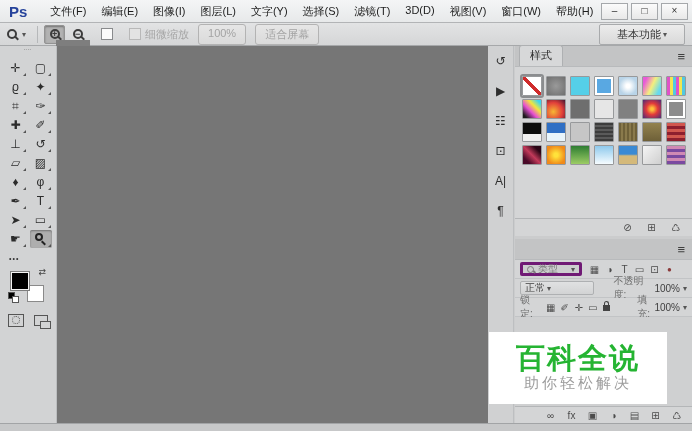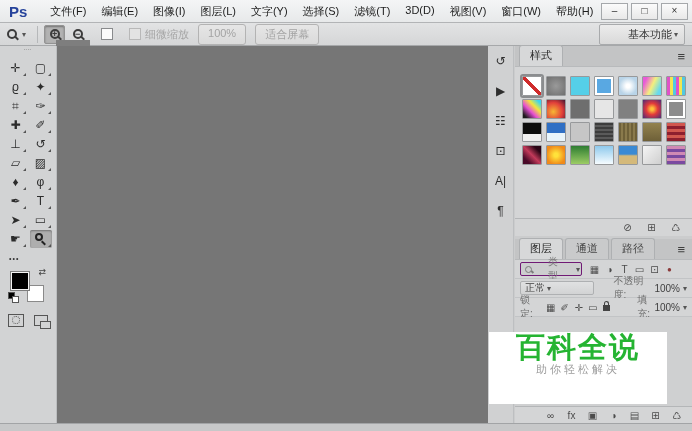--- a/index.html
+++ b/index.html
@@ -37,21 +37,21 @@
   .zbtn.selected{background:#b2b2b2;box-shadow:inset 0 1px 2px rgba(0,0,0,.35);border:1px solid #939393;box-sizing:border-box}
   .opt-group{display:flex;align-items:center;margin-left:12px;white-space:nowrap}
   .cb{width:10px;height:10px;border:1px solid #898b8d;background:#fbfbfb;display:inline-block;
     margin-right:4px;flex:none}
   .opt-group.disabled{color:#a5a5a5}
   .opt-group.disabled .cb{border-color:#b8b8b8;background:#e3e3e3}
   .obtn{border:1px solid #b3b3b3;border-radius:3px;padding:2px 9px;margin-left:9px;
     color:#a3a3a3;background:linear-gradient(#e6e6e6,#dadada);white-space:nowrap}
   .workspace{margin-left:auto;border:1px solid #a8aaac;border-radius:2px;
     background:linear-gradient(#ececec,#d9d9d9);padding:2px 6px;display:flex;align-items:center;
-    justify-content:flex-end;width:72px;white-space:nowrap}
+    justify-content:center;width:72px;white-space:nowrap}
   .canvas-nub{position:absolute;left:56px;top:40px;width:34px;height:6px;background:#7e7e7e}
 
   
   .toolbar{position:absolute;left:0;top:46px;width:57px;bottom:7px;background:#d2d3d4;
     border-right:1px solid #bcbec0;box-sizing:border-box;padding-top:3px}
   .grip{text-align:center;color:#9a9a9a;font-size:9px;line-height:6px;letter-spacing:1px}
   .tools{display:grid;grid-template-columns:22px 22px;justify-content:center;gap:1px 3px;margin-top:4px}
   .tool{height:18px;display:flex;align-items:center;justify-content:center;font-size:12px;
     color:#2c2c2c;position:relative;border-radius:2px}
   .tool .corner{position:absolute;right:1px;bottom:1px;width:0;height:0;
@@ -105,21 +105,21 @@
   .swatch{width:20px;height:20px;border:1px solid #97999b;border-radius:1px;margin:1px;box-sizing:border-box}
   .swatch.selected{outline:2px solid #8b8d8f;outline-offset:0}
   .swatch-none{background:linear-gradient(45deg,transparent 42%,#cf2b2b 44%,#cf2b2b 56%,transparent 58%),#fff}
   .framed{box-shadow:inset 0 0 0 2px #fff}
   .styles-footer{height:17px;background:#d4d5d6;border-top:1px solid #b4b6b8;display:flex;
     justify-content:flex-end;align-items:center;gap:11px;padding:0 10px;font-size:11px;color:#4c4c4c}
 
   .layers-panel{flex:1;display:flex;flex-direction:column;margin-top:3px}
   .lrow{display:flex;align-items:center;padding:2px 5px;gap:4px;font-size:10px;color:#3f3f3f;
     background:#d4d5d6;border-bottom:1px solid #c2c4c6;height:19px;box-sizing:border-box}
-  .searchbox{display:flex;align-items:center;gap:16px;border:1px solid #701a75;background:#cdcecf;
+  .searchbox{display:flex;align-items:center;gap:4px;border:3px solid #701a75;background:#cdcecf;
     border-radius:2px;padding:1px 4px;width:62px;color:#7c7c7c;height:14px;box-sizing:border-box}
   .mag-s{width:7px;height:7px;border-width:1.5px;border-color:#7c7c7c}
   .mag-s::after{width:3px;height:1.5px;background:#7c7c7c;right:-3px;bottom:-1px}
   .ficon{min-width:13px;height:14px;display:flex;align-items:center;justify-content:center;
     font-size:10px;color:#4c4c4c;border-radius:2px;position:relative}
   .ficon span{font-style:normal}
   .filter-dot span{color:#8b3a3a;font-size:8px}
   .selectbox{border:1px solid #aeb0b2;background:linear-gradient(#e0e1e2,#d2d3d4);border-radius:2px;
     padding:1px 4px;width:76px;display:flex;justify-content:flex-start;align-items:center;
     height:14px;box-sizing:border-box;color:#3f3f3f}
@@ -128,23 +128,23 @@
   .lockicon{position:relative;width:13px}
   .lockicon::before{content:"";position:absolute;left:4px;top:1px;width:5px;height:4px;
     border:1.5px solid #444;border-bottom:none;border-radius:3px 3px 0 0;box-sizing:border-box}
   .lockicon::after{content:"";position:absolute;left:3px;top:5px;width:7px;height:6px;background:#444}
   .layers-body{flex:1;background:#cfd0d1}
   .layers-footer{height:17px;background:#d4d5d6;border-top:1px solid #b4b6b8;display:flex;
     justify-content:flex-end;align-items:center;gap:8px;padding:0 9px;font-size:10px;color:#4c4c4c}
 
   
   .watermark{position:absolute;left:489px;top:332px;width:178px;height:72px;background:#fff;
-    display:flex;flex-direction:column;align-items:center;z-index:10}
+    display:flex;flex-direction:column;align-items:center;justify-content:center;z-index:10}
   .wm-title{font-size:29px;font-weight:bold;letter-spacing:2px;line-height:1.05}
-  .wm-sub{font-size:11px;letter-spacing:3px;margin-top:0}
+  .wm-sub{font-size:15px;letter-spacing:3px;margin-top:0}
 
   
   .statusbar{position:absolute;left:0;right:0;bottom:0;height:7px;background:#c7c8c9;
     border-top:1px solid #a2a4a6}
 </style>
 </head>
 <body>
 
 <div class="app">
 
@@ -408,31 +408,20 @@
     <span>⊞</span>
   </span>
             <span class="ficon">
     <span>♺</span>
   </span>
           </div>
       </div>
 
       <div class="layers-panel">
         <div class="panel-tabs">
-          <span style="display:flex;align-items:flex-end">
-              <span class="ptab selected">
-    <span>图层</span>
-  </span>
-              <span class="ptab">
-    <span>通道</span>
-  </span>
-              <span class="ptab">
-    <span>路径</span>
-  </span>
-            </span>
           <span class="panel-menu">≡</span>
         </div>
         <div class="lrow">
           <span class="searchbox caret">
             <span class="mag mag-s"></span>
             <span style="flex:1">类型</span>
           </span>
           <span style="display:flex;gap:2px;margin-left:2px">
               <span class="ficon">
     <span>▦</span>

